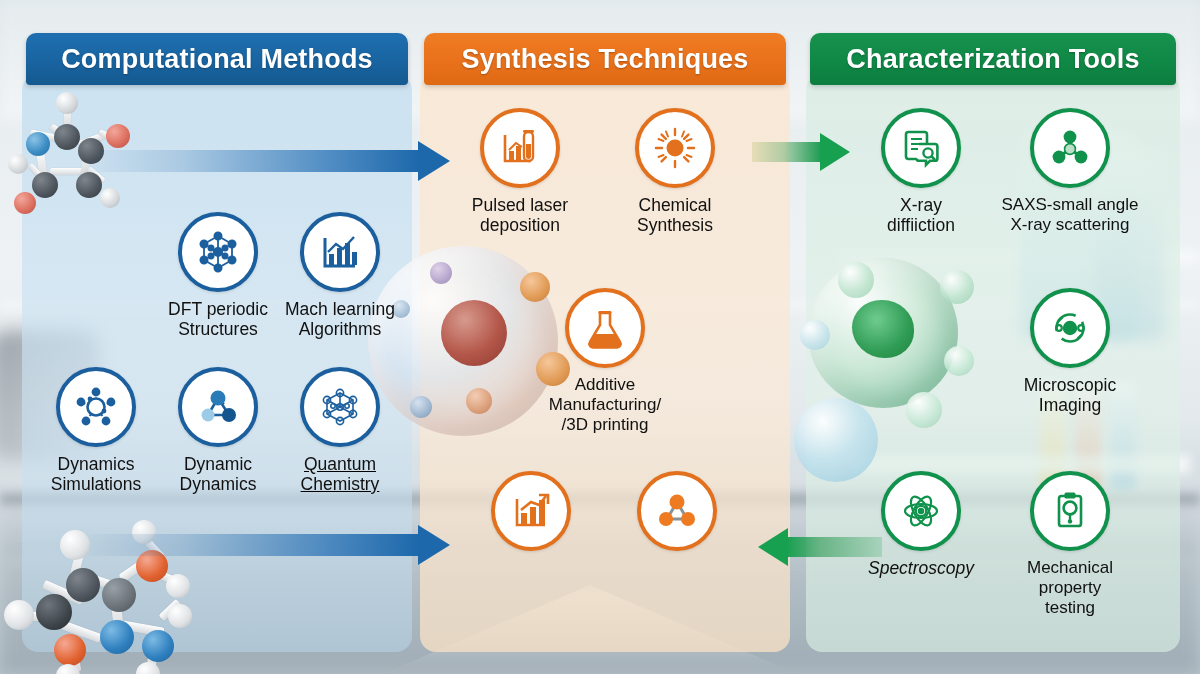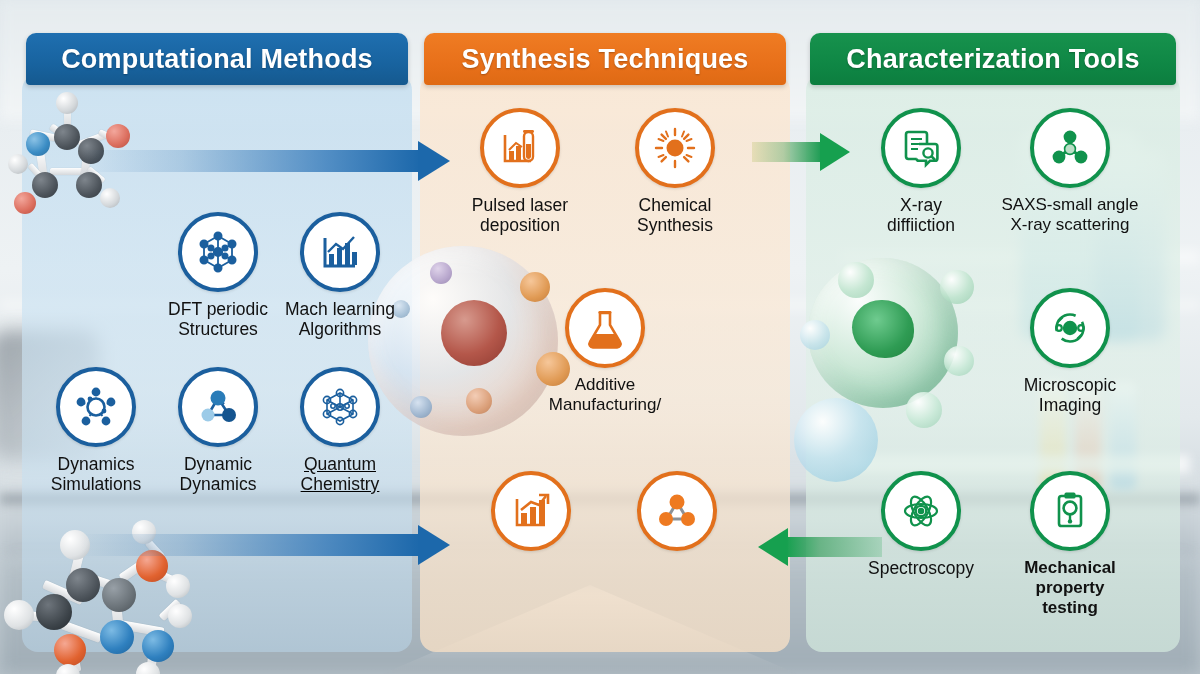--- a/index.html
+++ b/index.html
@@ -388,20 +388,21 @@
     <div class="circ orange">
       <svg width="44" height="44" viewBox="0 0 44 44">
         <path d="M17 7 h10 v12 l10 17 a3.5 3.5 0 0 1 -3 5.4 H10 a3.5 3.5 0 0 1 -3 -5.4 L17 19 Z" fill="none" stroke="#e2701c" stroke-width="2.6"></path>
         <path d="M12.5 28 h19 l5.5 9 a2.6 2.6 0 0 1 -2.2 4 H9.2 a2.6 2.6 0 0 1 -2.2 -4 Z" fill="#e2701c"></path>
         <rect x="15.4" y="5" width="13" height="3" rx="1.4" fill="#e2701c"></rect>
       </svg>
     </div>
     <div class="lab sm">
       <div>Additive</div>
       <div>Manufacturing/</div>
+      <div>/3D printing</div>
     </div>
   </div>
 
   <div class="item wide" style="left:446px;top:471px;">
     <div class="circ orange">
       <svg width="44" height="44" viewBox="0 0 44 44">
         <path d="M8 10 v26 h28" stroke="#e2701c" stroke-width="2.6" fill="none"></path>
         <rect x="12" y="24" width="6" height="11" fill="#e2701c"></rect>
         <rect x="21" y="18" width="6" height="17" fill="#e2701c"></rect>
         <rect x="30" y="11" width="6" height="24" fill="#e2701c"></rect>
@@ -463,36 +464,36 @@
         <circle cx="11" cy="22" r="2.8" fill="none" stroke="#10924c" stroke-width="2.2"></circle>
         <circle cx="33" cy="22" r="2.8" fill="none" stroke="#10924c" stroke-width="2.2"></circle>
       </svg>
     </div>
     <div class="lab">
       <div>Microscopic</div>
       <div>Imaging</div>
     </div>
   </div>
 
-  <div class="item wide" style="left:836px;top:471px;">
+  <div class="item wide" style="left:836px;top:471px;font-style:italic;">
     <div class="circ green">
       <svg width="46" height="46" viewBox="0 0 46 46" stroke="#10924c" fill="none" stroke-width="2.2">
         <ellipse cx="23" cy="23" rx="16" ry="7"></ellipse>
         <ellipse cx="23" cy="23" rx="16" ry="7" transform="rotate(60 23 23)"></ellipse>
         <ellipse cx="23" cy="23" rx="16" ry="7" transform="rotate(-60 23 23)"></ellipse>
         <circle cx="23" cy="23" r="5.2"></circle>
         <circle cx="23" cy="23" r="2.2" fill="#10924c"></circle>
       </svg>
     </div>
     <div class="lab">
       <div>Spectroscopy</div>
     </div>
   </div>
 
-  <div class="item wide" style="left:985px;top:471px;font-weight:bold;">
+  <div class="item wide" style="left:985px;top:471px;">
     <div class="circ green">
       <svg width="44" height="44" viewBox="0 0 44 44">
         <rect x="11" y="7" width="22" height="30" rx="2.6" fill="none" stroke="#10924c" stroke-width="2.6"></rect>
         <rect x="16.5" y="3.6" width="11" height="6" rx="1.6" fill="#10924c"></rect>
         <circle cx="22" cy="19" r="6.4" fill="none" stroke="#10924c" stroke-width="2.6"></circle>
         <path d="M22 25.4 v6" stroke="#10924c" stroke-width="2.4"></path>
         <circle cx="22" cy="32.4" r="2.2" fill="#10924c"></circle>
       </svg>
     </div>
     <div class="lab sm">

